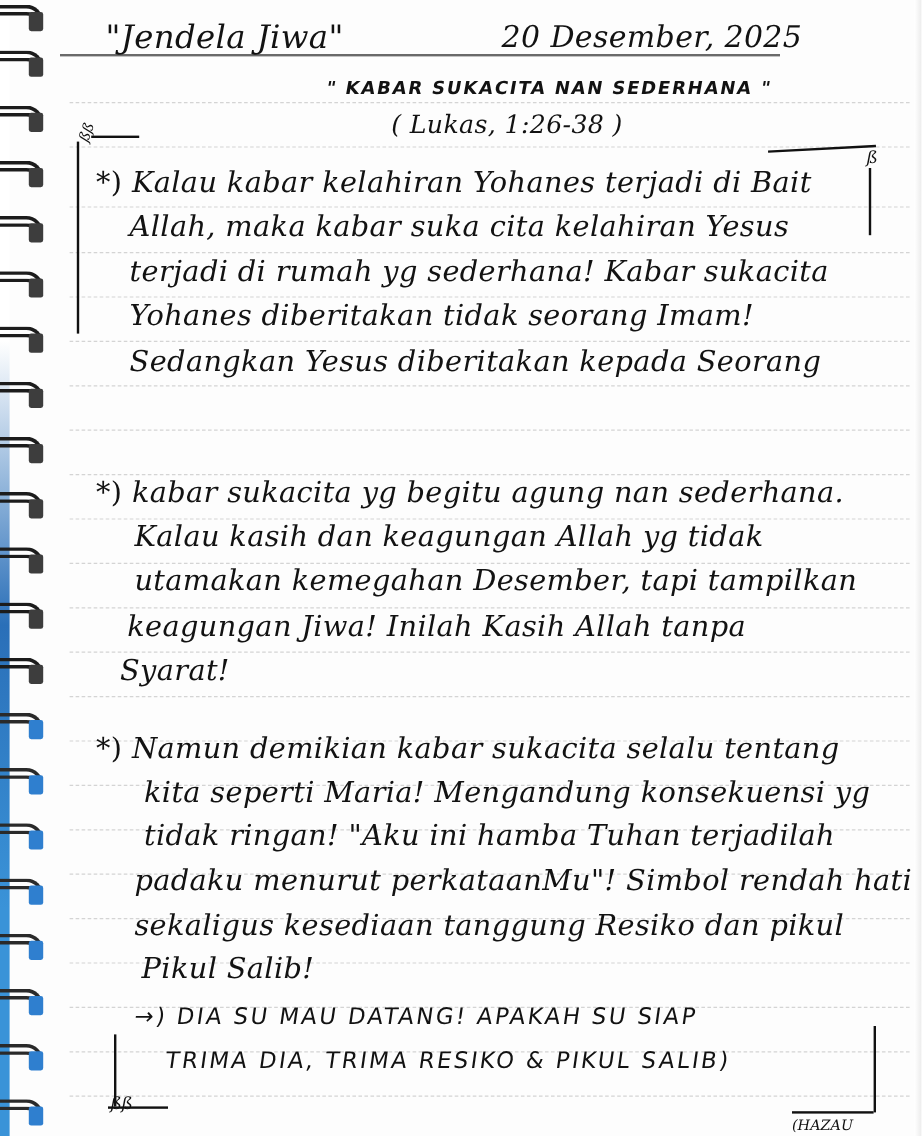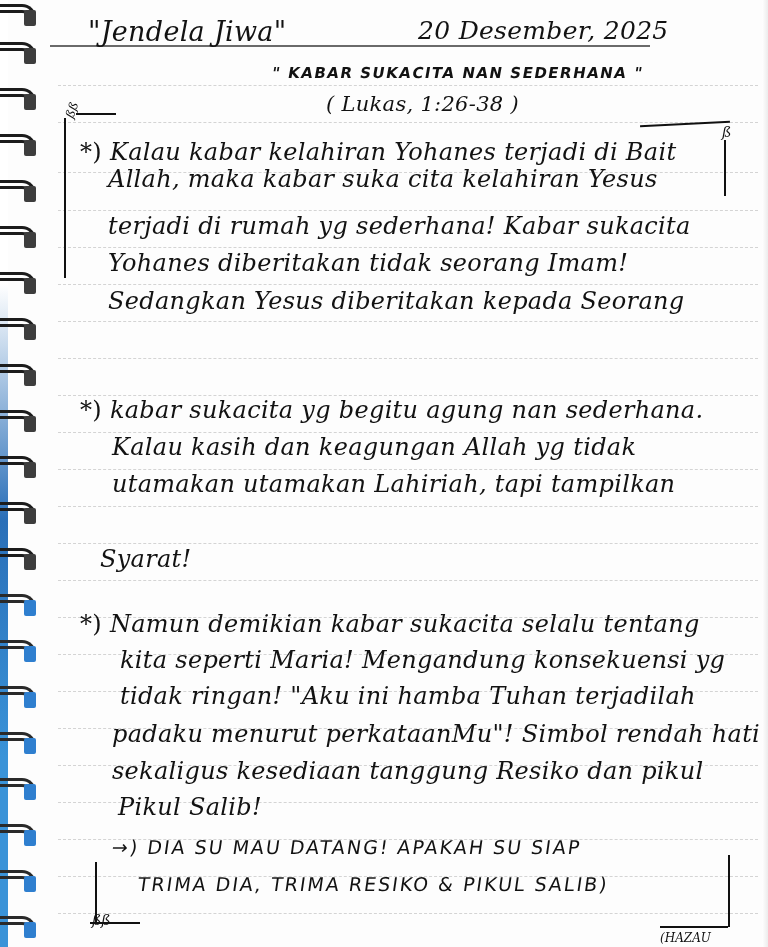--- a/index.html
+++ b/index.html
@@ -216,28 +216,29 @@
   <div class="hw ref">( Lukas, 1:26-38 )</div>
 
   <div class="sig" style="left:64px; top:103px; transform:rotate(-70deg);">ßß</div>
   <div class="pen" style="left:76px; top:113px; width:40px; height:2px;"></div>
   <div class="pen" style="left:64px; top:118px; width:2px; height:160px;"></div>
   <div class="pen" style="left:640px; top:123px; width:90px; height:2px; transform:rotate(-3deg);"></div>
   <div class="sig" style="left:722px; top:124px; font-size:14px;">ß</div>
   <div class="pen" style="left:724px; top:140px; width:2px; height:56px;"></div>
 
   <div class="hw line" style="left:80px; top:138px;"><span class="bullet">*)</span> <span>Kalau kabar kelahiran Yohanes terjadi di Bait</span></div>
-  <div class="hw line" style="left:108px; top:165px;">Allah, maka kabar suka cita kelahiran Yesus</div>
+  <div class="hw line" style="left:108px; top:175px;">Allah, maka kabar suka cita kelahiran Yesus</div>
   <div class="hw line" style="left:108px; top:212px;">terjadi di rumah yg sederhana!  Kabar sukacita</div>
   <div class="hw line" style="left:108px; top:249px;">Yohanes diberitakan tidak seorang Imam!</div>
   <div class="hw line" style="left:108px; top:287px;">Sedangkan Yesus diberitakan kepada Seorang</div>
 
   <div class="hw line" style="left:80px; top:396px;"><span class="bullet">*)</span> <span>kabar sukacita yg begitu agung nan sederhana.</span></div>
   <div class="hw line" style="left:112px; top:433px;">Kalau kasih dan keagungan Allah yg tidak</div>
-  <div class="hw line" style="left:112px; top:470px;">utamakan utamakan Lahiriah, tapi tampilkan</div>
+  <div class="hw line" style="left:112px; top:470px;">utamakan kemegahan Desember, tapi tampilkan</div>
+  <div class="hw line" style="left:106px; top:508px;">keagungan Jiwa! Inilah Kasih Allah tanpa</div>
   <div class="hw line" style="left:100px; top:545px;">Syarat!</div>
 
   <div class="hw line" style="left:120px; top:646px;">kita seperti Maria! Mengandung konsekuensi yg</div>
   <div class="hw line" style="left:80px; top:610px;"><span class="bullet">*)</span> <span>Namun demikian kabar sukacita selalu tentang</span></div>
   <div class="hw line" style="left:120px; top:682px;">tidak ringan! "Aku ini hamba Tuhan terjadilah</div>
   <div class="hw line" style="left:112px; top:720px;">padaku menurut perkataanMu"! Simbol rendah hati</div>
   <div class="hw line" style="left:112px; top:757px;">sekaligus kesediaan tanggung Resiko dan pikul</div>
   <div class="hw line" style="left:118px; top:793px;">Pikul Salib!</div>
 
   <div class="hw caps" style="left:112px; top:836px;"><span>→)</span> <span>DIA SU MAU DATANG!  APAKAH SU SIAP</span></div>

